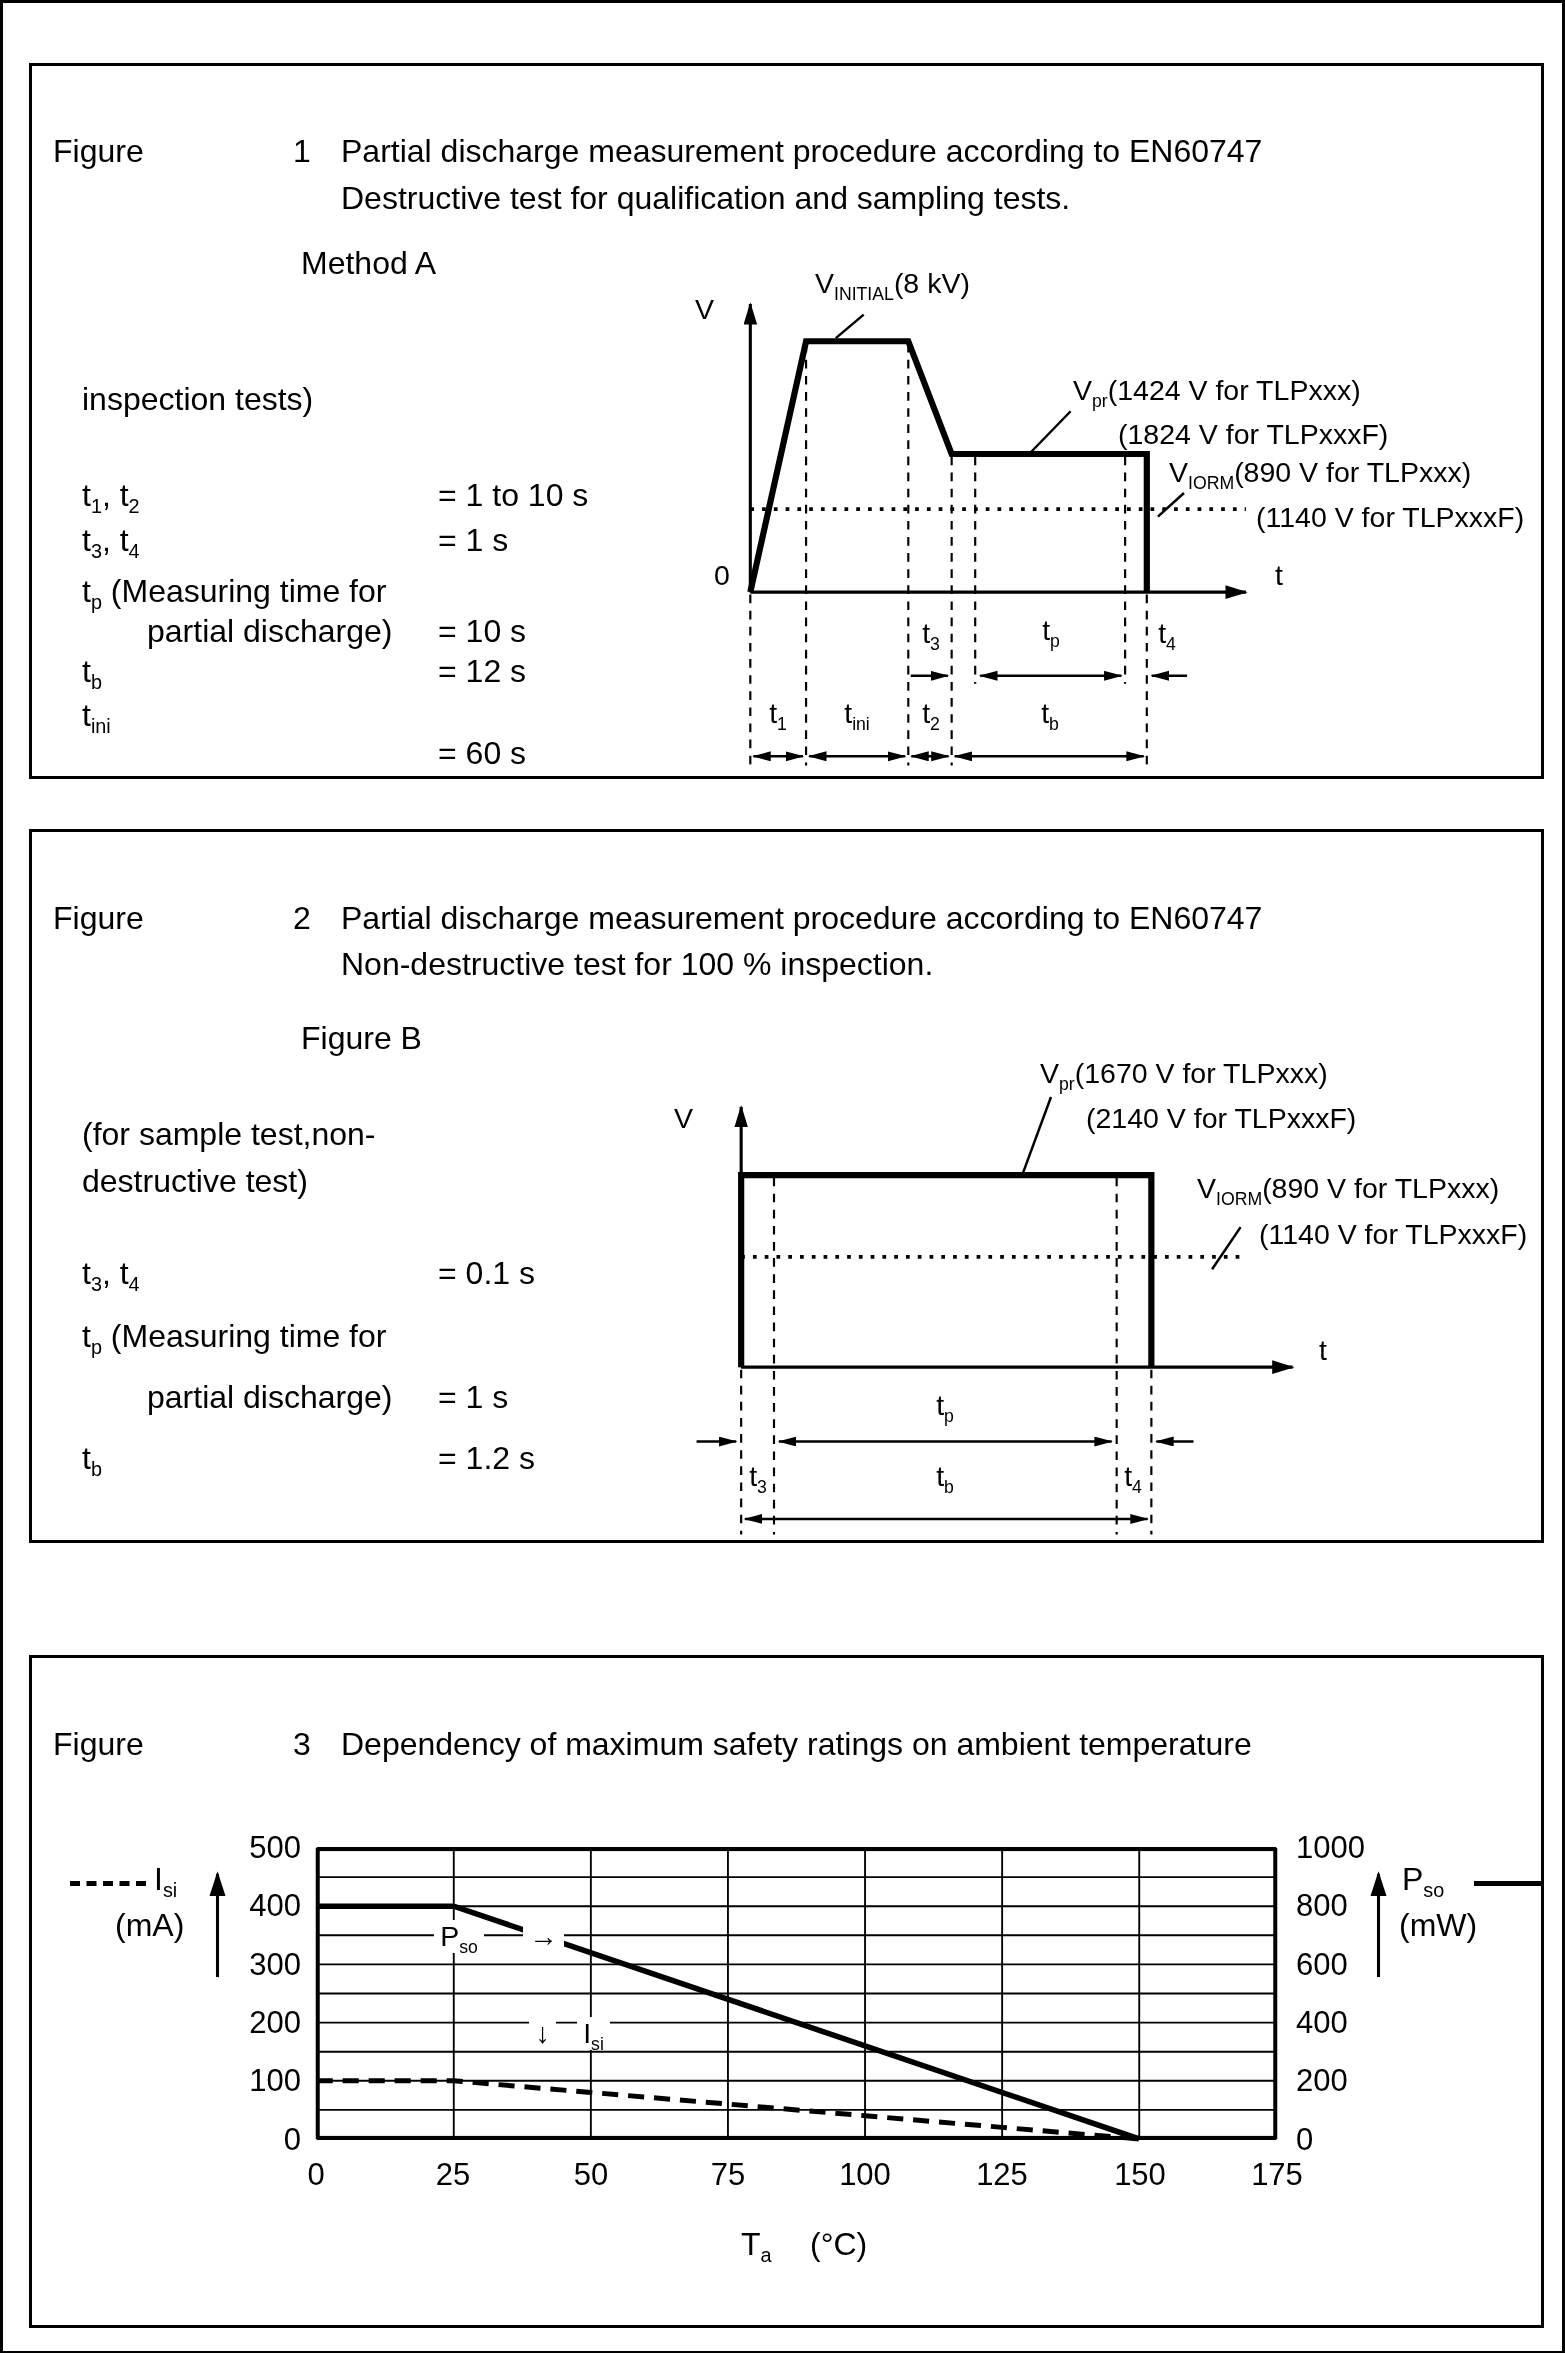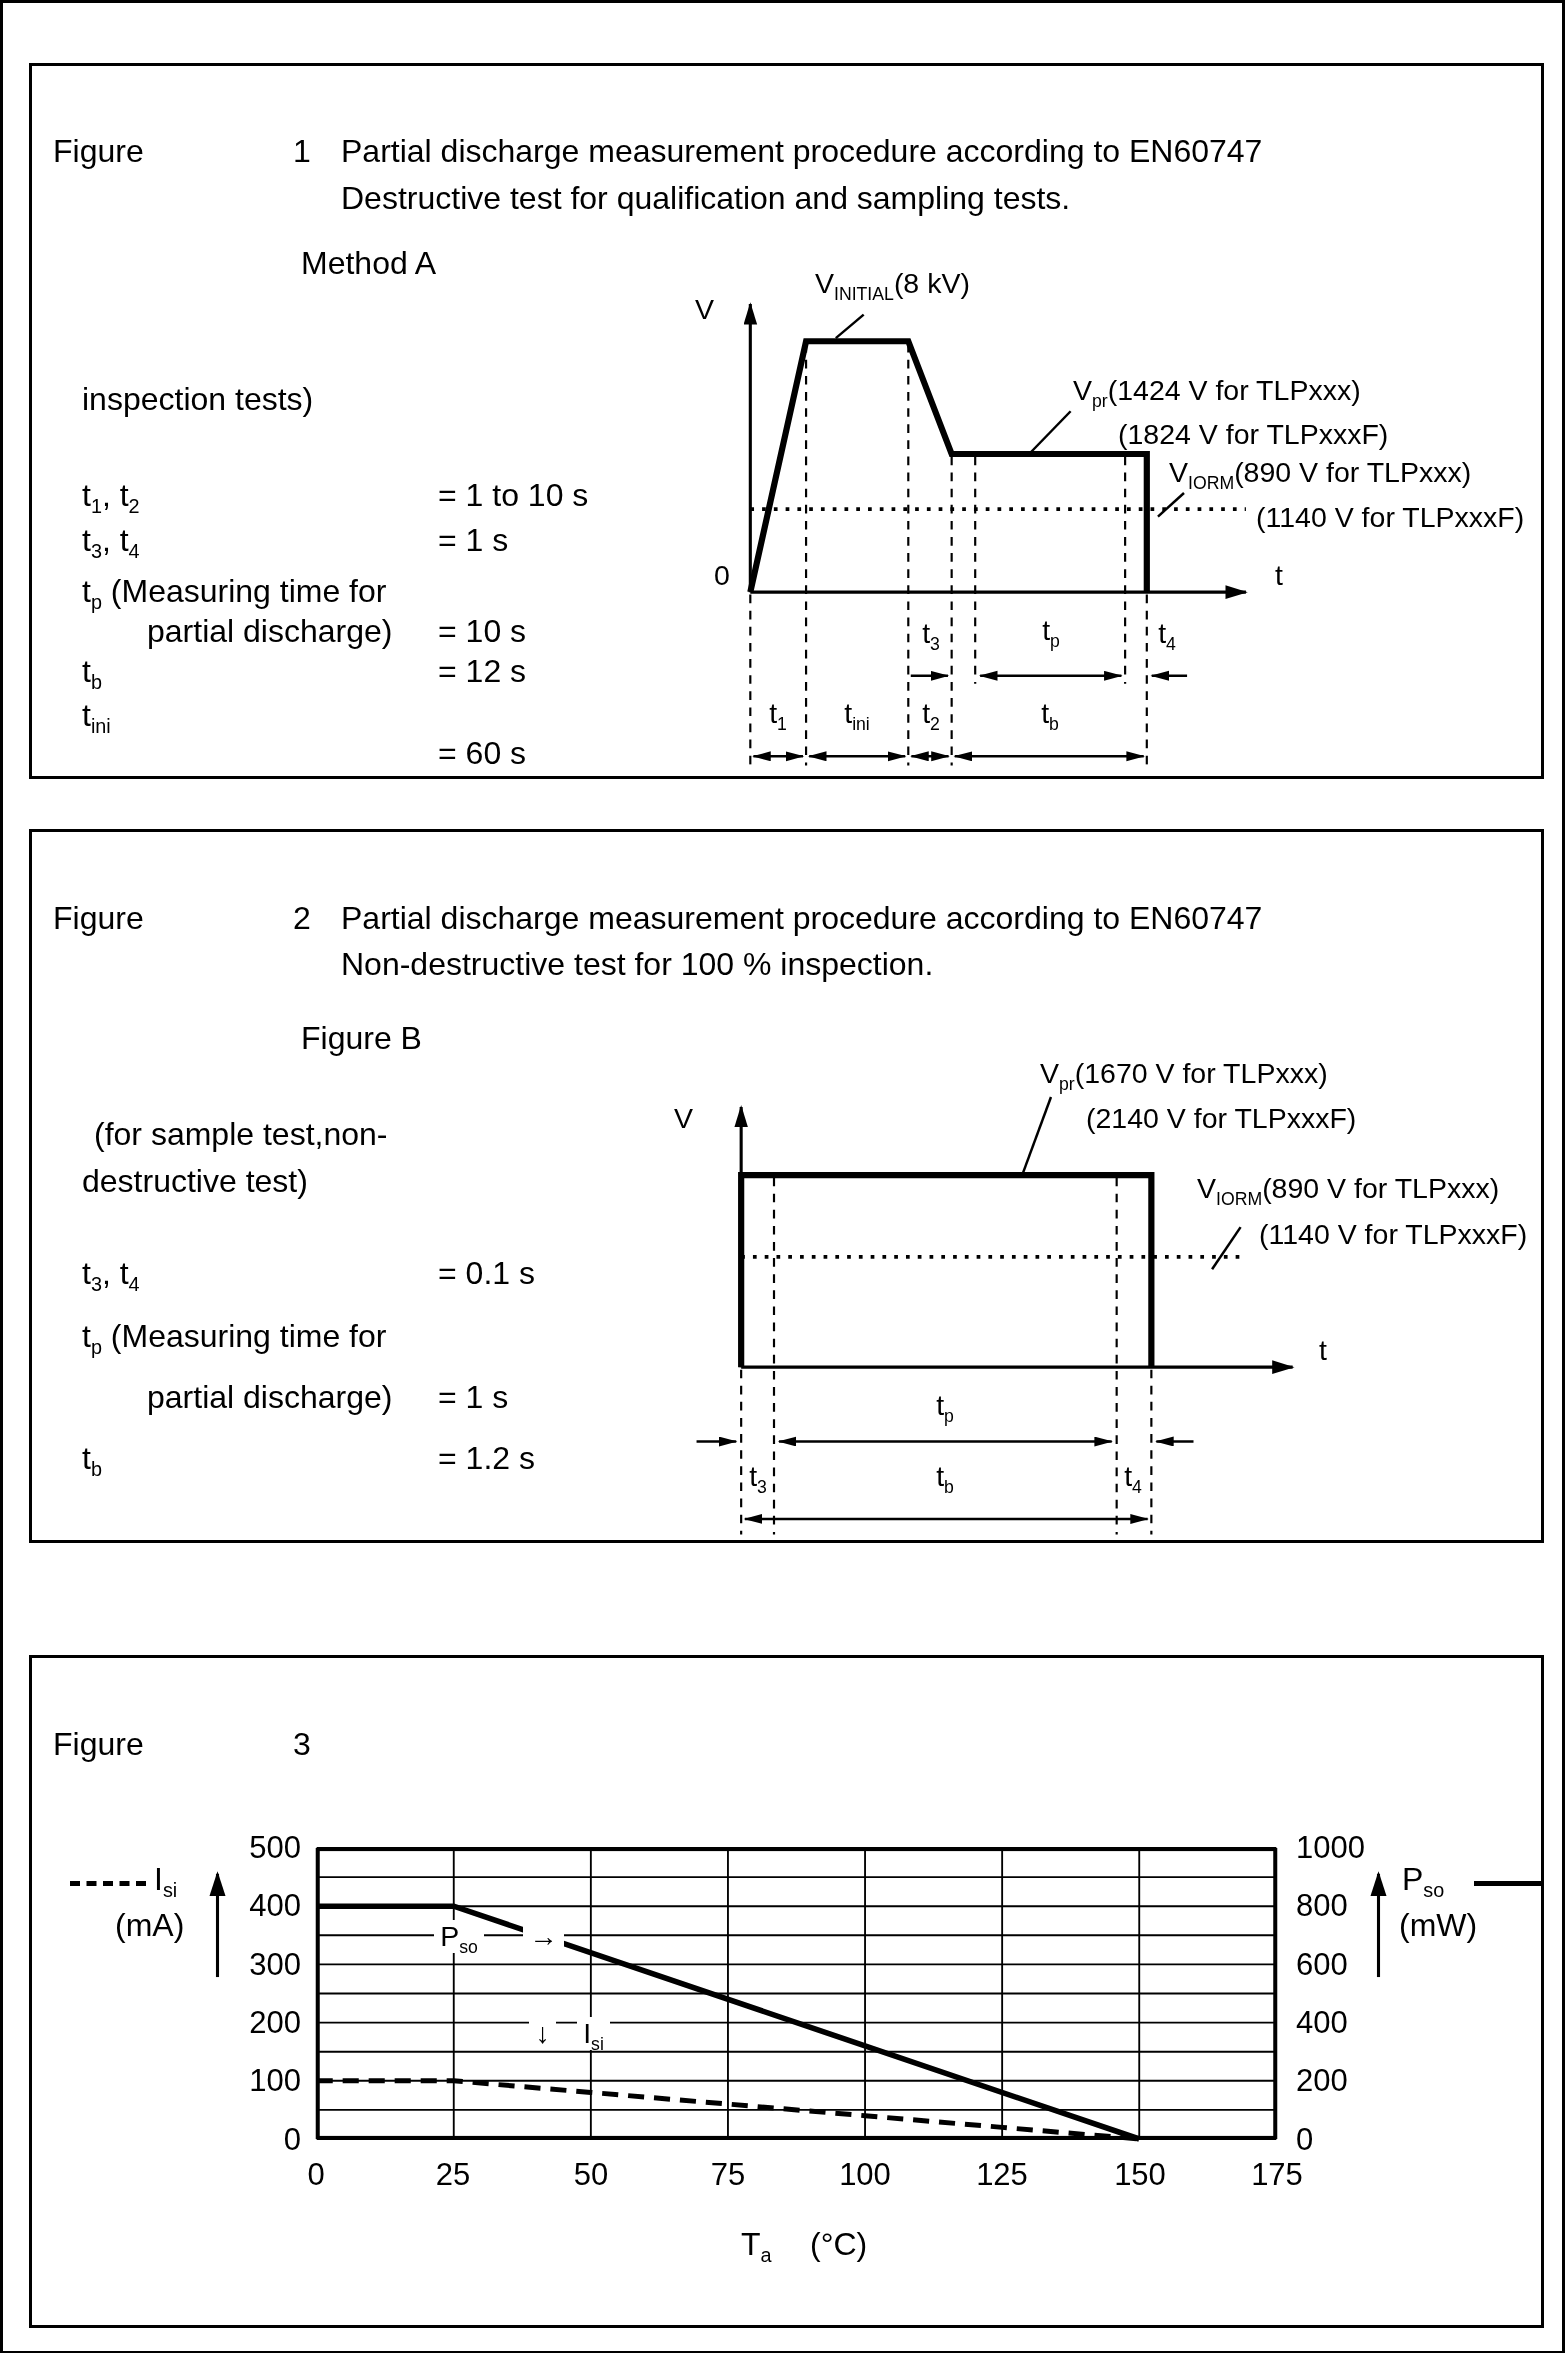--- a/index.html
+++ b/index.html
@@ -98,21 +98,21 @@
   <div class="t d ctr" style="left:854px;top:694px;">t<sub>ini</sub></div>
   <div class="t d ctr" style="left:928px;top:694px;">t<sub>2</sub></div>
   <div class="t d ctr" style="left:1047px;top:694px;">t<sub>b</sub></div>
 
   <div class="box" style="top:826px;height:714px;"></div>
   <div class="t" style="left:50px;top:897px;">Figure</div>
   <div class="t" style="left:290px;top:897px;">2</div>
   <div class="t" style="left:338px;top:897px;">Partial discharge measurement procedure according to EN60747</div>
   <div class="t" style="left:338px;top:943px;">Non-destructive test for 100 % inspection.</div>
   <div class="t ul" style="left:298px;top:1017px;">Figure B</div>
-  <div class="t" style="left:91px;top:1113px;">(for sample test,non-</div>
+  <div class="t" style="left:79px;top:1113px;">(for sample test,non-</div>
   <div class="t" style="left:79px;top:1160px;">destructive test)</div>
 
   <div class="t" style="left:79px;top:1252px;">t<sub>3</sub>, t<sub>4</sub></div>
   <div class="t" style="left:435px;top:1252px;">= 0.1 s</div>
   <div class="t" style="left:79px;top:1315px;">t<sub>p</sub> (Measuring time for</div>
   <div class="t" style="left:144px;top:1376px;">partial discharge)</div>
   <div class="t" style="left:435px;top:1376px;">= 1 s</div>
   <div class="t" style="left:79px;top:1437px;">t<sub>b</sub></div>
   <div class="t" style="left:435px;top:1437px;">= 1.2 s</div>
 
@@ -152,20 +152,21 @@
   <div class="t d" style="left:1194px;top:1169px;">V<sub>IORM</sub>(890 V for TLPxxx)</div>
   <div class="t d" style="left:1256px;top:1215px;">(1140 V for TLPxxxF)</div>
   <div class="t d ctr" style="left:942px;top:1386px;">t<sub>p</sub></div>
   <div class="t d ctr" style="left:755px;top:1457px;">t<sub>3</sub></div>
   <div class="t d ctr" style="left:942px;top:1457px;">t<sub>b</sub></div>
   <div class="t d ctr" style="left:1130px;top:1457px;">t<sub>4</sub></div>
 
   <div class="box" style="top:1652px;height:673px;"></div>
   <div class="t" style="left:50px;top:1723px;">Figure</div>
   <div class="t" style="left:290px;top:1723px;">3</div>
+  <div class="t" style="left:338px;top:1723px;">Dependency of maximum safety ratings on ambient temperature</div>
 
   <div class="dashline" style="position:absolute;left:67px;top:1878px;width:76px;"></div>
   <div class="t" style="left:151px;top:1858px;">I<sub>si</sub></div>
   <div class="t" style="left:112px;top:1904px;">(mA)</div>
   <svg style="left:197px;top:1843px;" width="35" height="136" viewBox="0 0 56 220">
     <defs>
         <marker id="la1" markerUnits="userSpaceOnUse" markerWidth="44" markerHeight="30" refX="36" refY="13" orient="auto">
           <path d="M0,0 L40,13 L0,26 z"></path>
         </marker>
       </defs>

